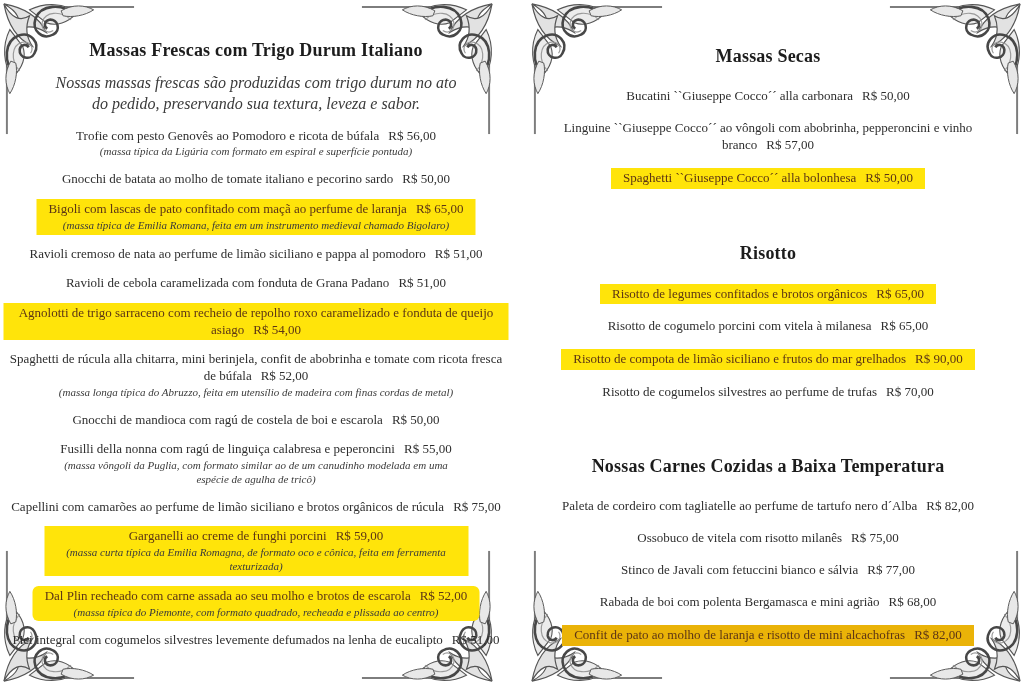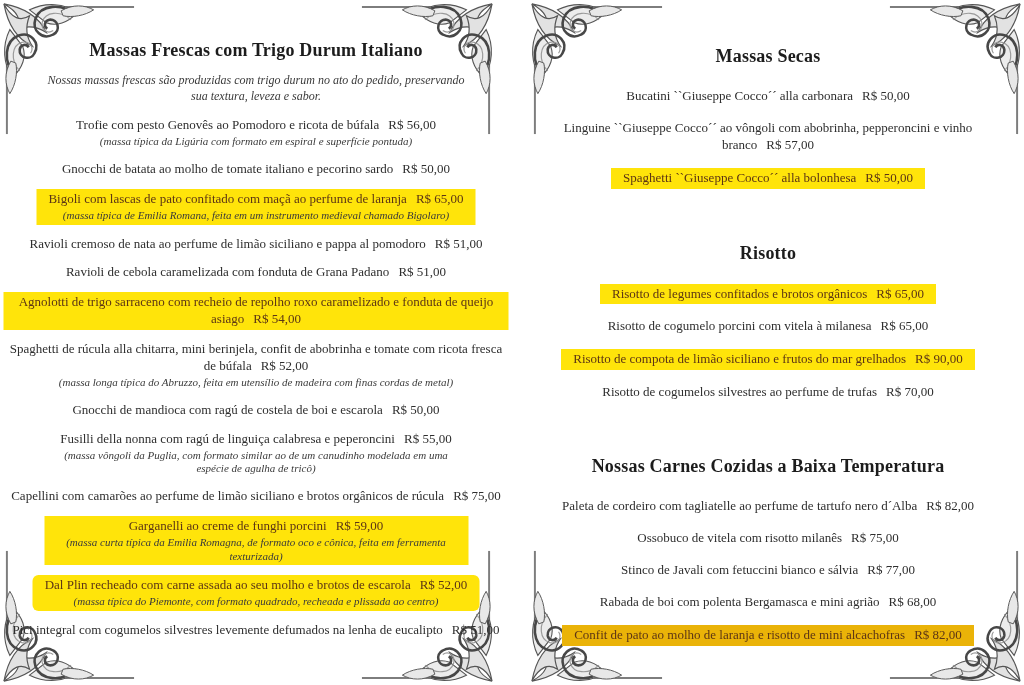--- a/index.html
+++ b/index.html
@@ -25,21 +25,21 @@
     text-align:center;
   }
   .content.left-c  { width:505px; }
   .content.right-c { width:440px; }
 
   .menu-title {
     font-size:18px; font-weight:bold; color:#1c1c1c;
     letter-spacing:.2px; margin-bottom:12px;
   }
   .menu-subtitle {
-    font-style:italic; font-size:12px; line-height:1.3;
+    font-style:italic; font-size:16px; line-height:1.3;
     max-width:420px; margin:0 auto 12px auto; color:#3a3a3a;
   }
 
   .section { margin-top:0; }
   .section + .section { margin-top:54px; }
   .section .menu-title { margin-bottom:20px; }
 
   .item { margin:10px 0; font-size:13px; line-height:1.3; }
   .right-c .item { margin:13px 0; }
   .hl-wrap { display:inline-block; padding:1px 2px; }

